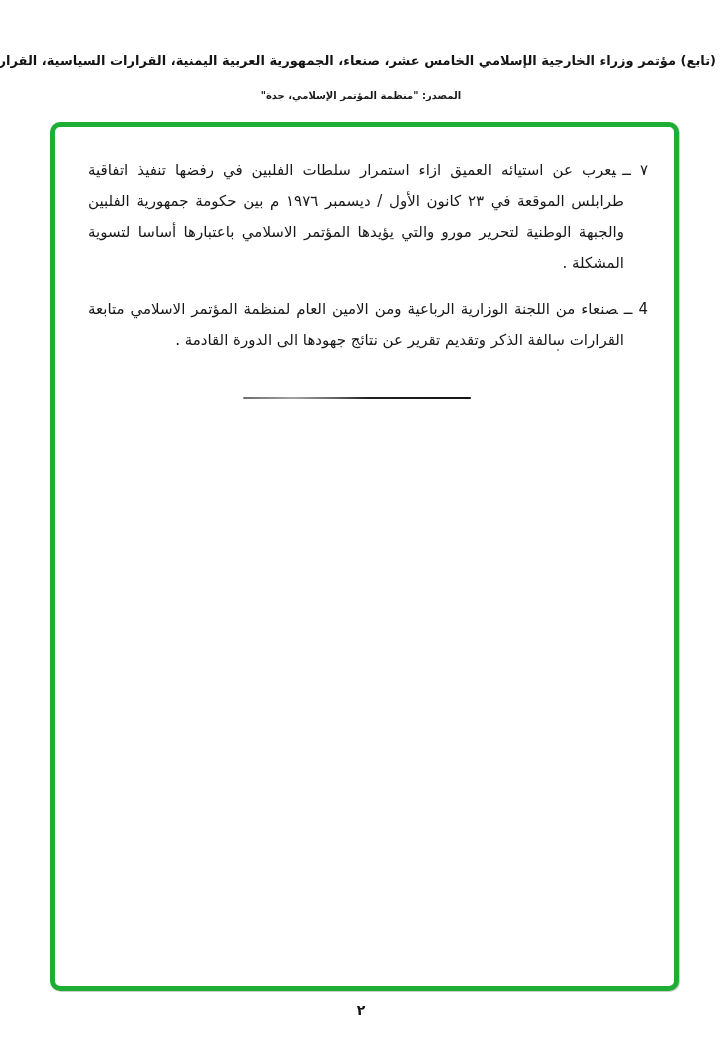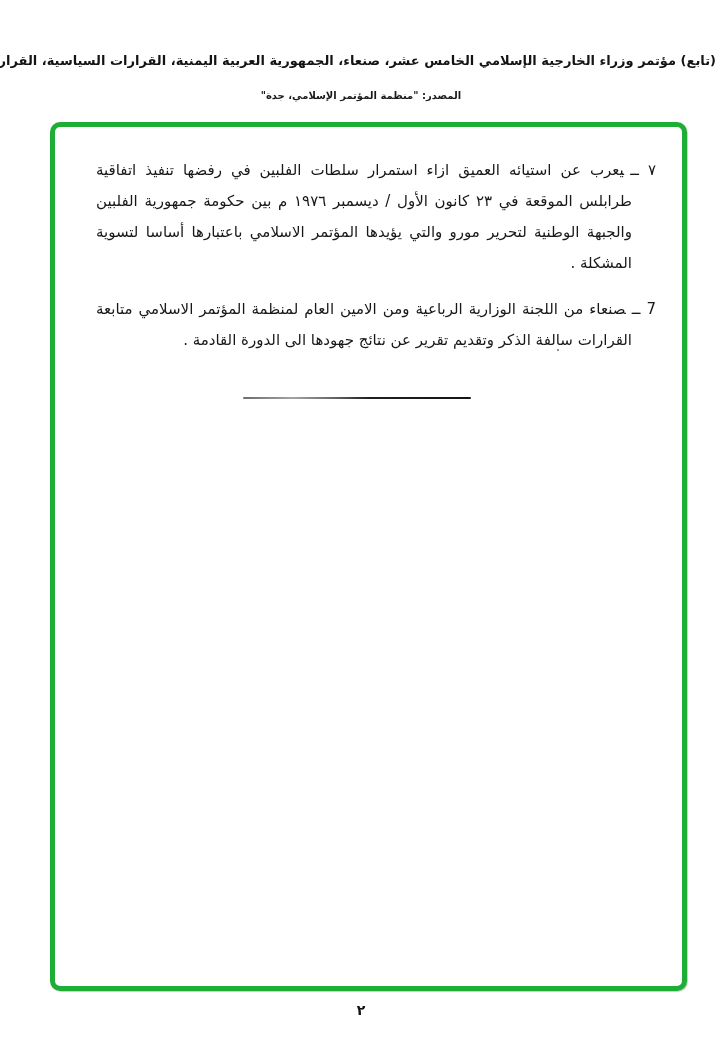--- a/index.html
+++ b/index.html
@@ -92,29 +92,29 @@
 </style>
 </head>
 <body>
 
 <div class="page" style="background: rgb(255, 255, 255);">
 
   <div class="header-title">(تابع) مؤتمر وزراء الخارجية الإسلامي الخامس عشر، صنعاء، الجمهورية العربية اليمنية، القرارات السياسية، القرار الرقم ١٥/٢٥-س</div>
 
   <div class="source-line">المصدر:  "منظمة المؤتمر الإسلامي، جدة"</div>
 
-  <div class="document-frame" style="border-color: rgb(31, 174, 53); padding-left: 8px;">
+  <div class="document-frame" style="border-color: rgb(31, 174, 53);">
     <div class="content" style="color: rgb(24, 24, 24);">
 
       <p class="para">
         <span class="marker">٧ ــ</span><span>يعرب عن استيائه العميق ازاء استمرار سلطات الفلبين في رفضها تنفيذ اتفاقية طرابلس الموقعة في ٢٣ كانون الأول /  ديسمبر ١٩٧٦ م بين حكومة جمهورية الفلبين والجبهة الوطنية لتحرير مورو والتي يؤيدها المؤتمر الاسلامي باعتبارها أساسا لتسوية المشكلة .</span>
       </p>
 
       <p class="para">
-        <span class="marker">7 ــ</span><span>صنعاء من اللجنة الوزارية الرباعية ومن الامين العام لمنظمة المؤتمر الاسلامي متابعة القرارات سالفة الذكر وتقديم تقرير عن نتائج جهودها الى الدورة القادمة .</span>
+        <span class="marker">4 ــ</span><span>صنعاء من اللجنة الوزارية الرباعية ومن الامين العام لمنظمة المؤتمر الاسلامي متابعة القرارات سالفة الذكر وتقديم تقرير عن نتائج جهودها الى الدورة القادمة .</span>
       </p>
 
     </div>
   </div>
 
   <div class="scan-dot"></div>
 
   <div class="divider-line"></div>
 
   <div class="page-number">٢</div>

